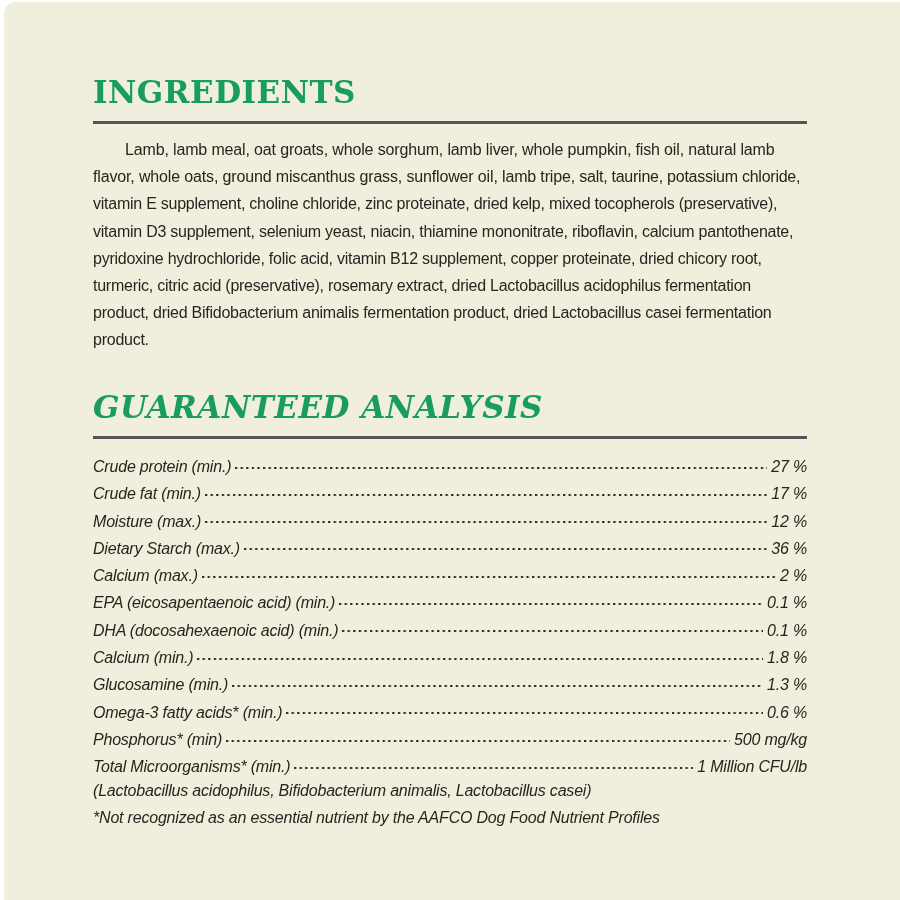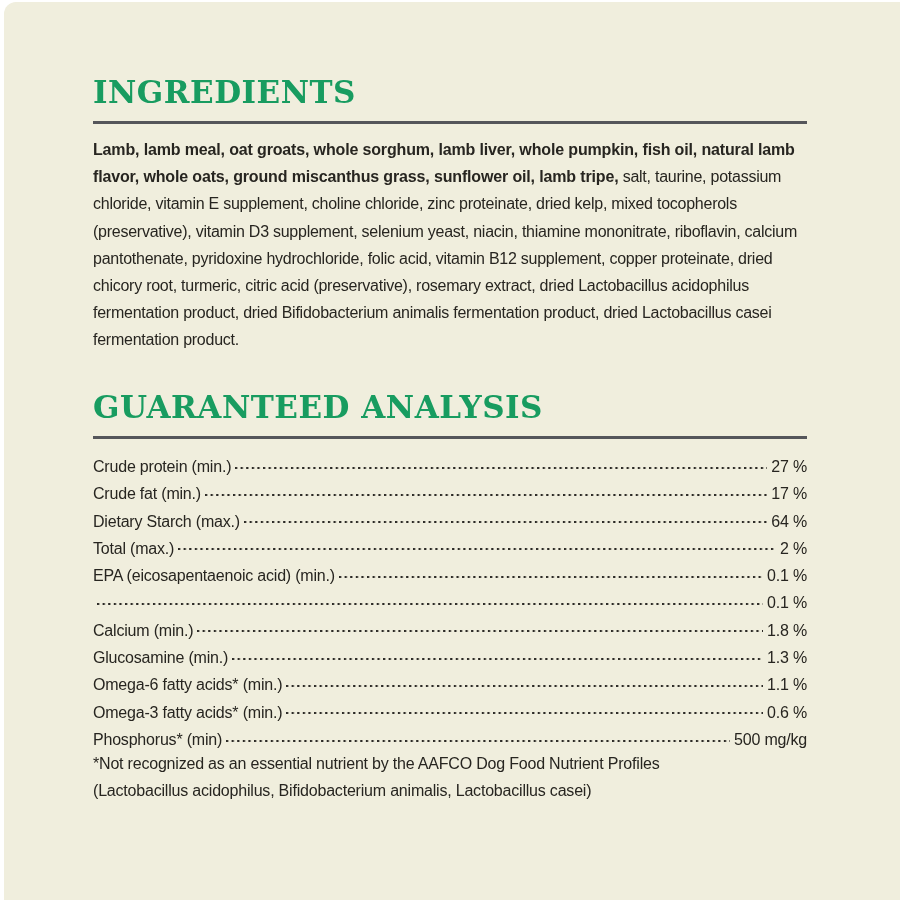--- a/index.html
+++ b/index.html
@@ -34,22 +34,22 @@
     margin-top: 13px;
     border: none;
   }
   .ingredients-text {
     margin: 12px 0 0 0;
     font-size: 16px;
     line-height: 27.2px;
     letter-spacing: -0.25px;
     color: var(--ink, #272520);
   }
-  .ingredients-text .lead { font-weight: 700; letter-spacing: -0.15px; }
-  .analysis-section { margin-top: 37px; }
+  .ingredients-text .lead { font-weight: 400; letter-spacing: -0.15px; margin-left: 32px; }
+  .analysis-section { margin-top: 37px; font-style: italic; }
   .ga-rows { margin-top: 11px; text-align: center; }
   .ga-row {
     display: flex;
     align-items: flex-end;
     height: 27.3px;
     font-size: 16px;
     letter-spacing: -0.2px;
     white-space: nowrap;
   }
   .ga-label, .ga-value { line-height: 21px; }
@@ -90,73 +90,79 @@
     <span class="ga-value">27 %</span>
   </div>
 
   <div class="ga-row">
     <span class="ga-label">Crude fat (min.)</span>
     <span class="ga-dots"></span>
     <span class="ga-value">17 %</span>
   </div>
 
 
+  <div class="ga-row">
+    <span class="ga-label">Moisture (max.)</span>
+    <span class="ga-dots"></span>
+    <span class="ga-value">12 %</span>
+  </div>
 
   <div class="ga-row">
     <span class="ga-label">Dietary Starch (max.)</span>
     <span class="ga-dots"></span>
-    <span class="ga-value">64 %</span>
+    <span class="ga-value">36 %</span>
   </div>
 
   <div class="ga-row">
-    <span class="ga-label">Total (max.)</span>
+    <span class="ga-label">Calcium (max.)</span>
     <span class="ga-dots"></span>
     <span class="ga-value">2 %</span>
   </div>
 
   <div class="ga-row">
     <span class="ga-label">EPA (eicosapentaenoic acid) (min.)</span>
     <span class="ga-dots"></span>
     <span class="ga-value">0.1 %</span>
   </div>
 
   <div class="ga-row">
+    <span class="ga-label">DHA (docosahexaenoic acid) (min.)</span>
     <span class="ga-dots"></span>
     <span class="ga-value">0.1 %</span>
   </div>
 
   <div class="ga-row">
     <span class="ga-label">Calcium (min.)</span>
     <span class="ga-dots"></span>
     <span class="ga-value">1.8 %</span>
   </div>
 
   <div class="ga-row">
     <span class="ga-label">Glucosamine (min.)</span>
     <span class="ga-dots"></span>
     <span class="ga-value">1.3 %</span>
   </div>
 
-  <div class="ga-row">
-    <span class="ga-label">Omega-6 fatty acids* (min.)</span>
-    <span class="ga-dots"></span>
-    <span class="ga-value">1.1 %</span>
-  </div>
 
   <div class="ga-row">
     <span class="ga-label">Omega-3 fatty acids* (min.)</span>
     <span class="ga-dots"></span>
     <span class="ga-value">0.6 %</span>
   </div>
 
   <div class="ga-row">
     <span class="ga-label">Phosphorus* (min)</span>
     <span class="ga-dots"></span>
     <span class="ga-value">500 mg/kg</span>
   </div>
 
+  <div class="ga-row">
+    <span class="ga-label">Total Microorganisms* (min.)</span>
+    <span class="ga-dots"></span>
+    <span class="ga-value">1 Million CFU/lb</span>
+  </div>
 </div>
 
+    <p class="note">(Lactobacillus acidophilus, Bifidobacterium animalis, Lactobacillus casei)</p>
     <p class="note">*Not recognized as an essential nutrient by the AAFCO Dog Food Nutrient Profiles</p>
-    <p class="note">(Lactobacillus acidophilus, Bifidobacterium animalis, Lactobacillus casei)</p>
   </section>
 
 </div>
 
 </body></html>

